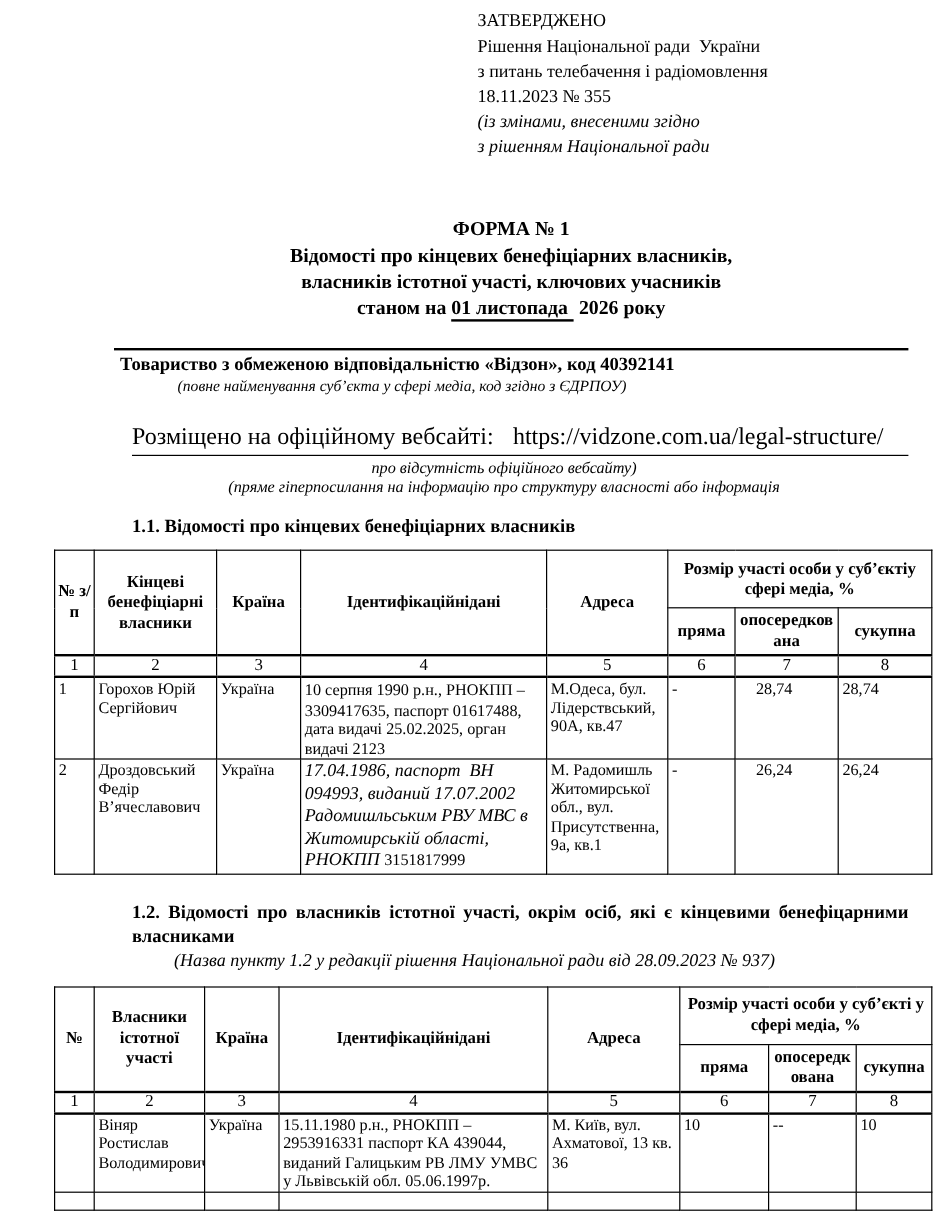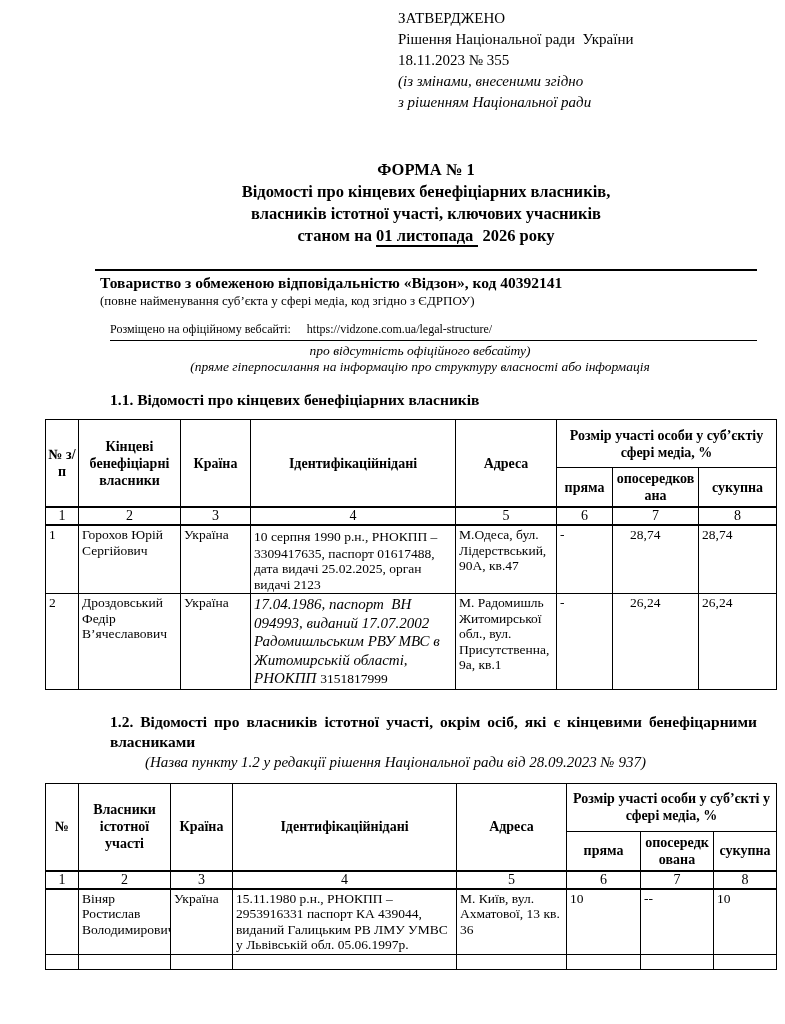--- a/index.html
+++ b/index.html
@@ -31,27 +31,27 @@
     font-size: 16.5px;
     line-height: 22px;
   }
   .u-date { border-bottom: 2px solid #000; padding-right: 5px; }
 
   
   .rule-top { margin: 22px 0 0 95px; width: 662px; border-top: 2px solid #000; }
   .company { margin: 3px 0 0 100px; font-weight: bold; font-size: 15.5px; }
   .company-note {
     margin: 1px 0 0 100px; width: 470px;
-    text-align: left; font-size: 13px;
+    text-align: center; font-style: italic; font-size: 13px;
   }
   .website-row {
-    margin: 13px 0 0 110px; width: 647px;
+    margin: 23px 0 0 110px; width: 647px;
     border-bottom: 1.5px solid #000;
     padding-bottom: 3px;
-    font-size: 12px;
+    font-size: 20px;
   }
   .website-row .url { margin-left: 16px; }
   .website-note {
     margin: 2px 0 0 110px; width: 620px;
     text-align: center; font-style: italic; font-size: 13.5px; line-height: 16px;
   }
 
   
   .h-section { margin: 16px 0 0 110px; font-weight: bold; font-size: 15.5px; }
   .h12 { margin: 22px 0 0 110px; width: 647px; font-weight: bold; font-size: 15.5px; line-height: 20px; text-align: justify; }
@@ -80,20 +80,21 @@
   .ident-it { font-style: italic; font-size: 15px; line-height: 18.5px; }
   td.ind { padding-left: 17px; }
   tr.emptyrow td { border-top: 1.5px solid #000; }
 </style>
 </head>
 <body>
 
 <div class="approval">
   <div class="pre">ЗАТВЕРДЖЕНО</div>
   <div class="pre">Рішення Національної ради  України</div>
+  <div class="pre">з питань телебачення і радіомовлення</div>
   <div class="pre">18.11.2023 № 355</div>
   <div class="pre it">(із змінами, внесеними згідно</div>
   <div class="pre it">з рішенням Національної ради</div>
 </div>
 
 <div class="title-block">
   <div>ФОРМА № 1</div>
   <div>Відомості про кінцевих бенефіціарних власників,</div>
   <div>власників істотної участі, ключових учасників</div>
   <div><span>станом на </span><span class="u-date">01 листопада</span><span> 2026 року</span></div>

